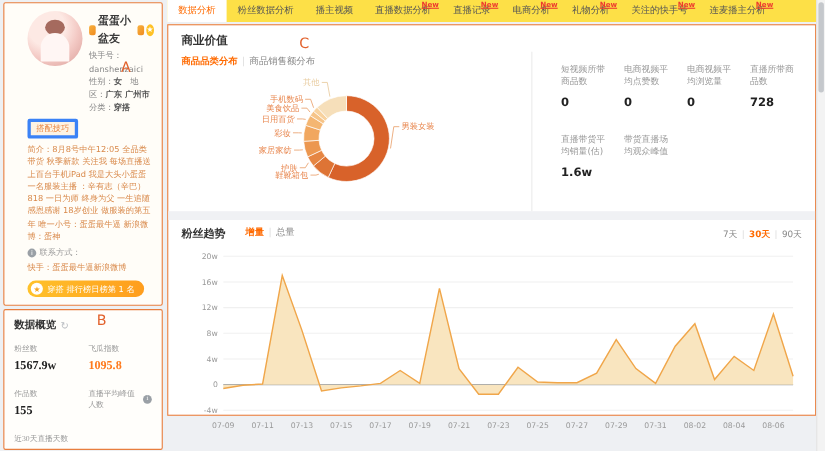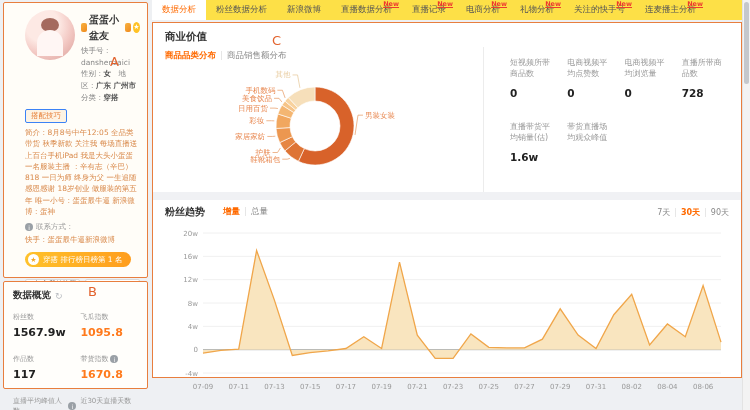--- a/index.html
+++ b/index.html
@@ -2,37 +2,37 @@
 <html><head>
 <meta charset="utf-8">
 <style>
   * { margin:0; padding:0; box-sizing:border-box; }
   html,body { width:750px; height:410px; overflow:hidden; }
   body { background:#eef0f3; font-family:"DejaVu Sans",sans-serif; position:relative; color:#333; }
 
   
   .card { position:absolute; background:#fffdf8; border:1px solid #e87e3e; border-radius:2px; }
   .card-a { left:3px; top:2px; width:145px; height:276px; padding:7px 7px 0 21px; }
-  .card-b { left:3px; top:281px; width:145px; height:108px; padding:7px 9px; background:#fffefb; }
+  .card-b { left:3px; top:281px; width:145px; height:128px; padding:7px 9px; background:#fffefb;font-family:Liberation Serif, serif; }
 
   .profile-top { display:flex; }
   .avatar { width:50px; height:50px; border-radius:50%; flex:0 0 50px;
             background:radial-gradient(circle at 35% 30%, #fde9e4 0 35%, #f3c9c4 60%, #d89b96 100%); position:relative; overflow:hidden; }
   .avatar:before { content:""; position:absolute; left:16px; top:8px; width:18px; height:14px; border-radius:50%; background:#a56a5e; }
   .avatar:after { content:""; position:absolute; left:12px; top:20px; width:26px; height:26px; border-radius:50% 50% 0 0; background:#fff6f4; }
   .profile-info { margin-left:6px; flex:1; font-size:7.5px; color:#888; line-height:1.55; padding-top:2px; }
   .name-row { font-size:10px; font-weight:bold; color:#3a3a3a; display:flex; align-items:center; gap:2px; margin-bottom:2px; }
   .tiger { display:inline-block; width:9px; height:9px; border-radius:2px;
            background:linear-gradient(135deg,#f8b13f,#ef8a1f); }
   .shop-badge { display:inline-flex; width:11px; height:11px; border-radius:50%; background:#ffc226;
                 color:#fff; font-size:7px; align-items:center; justify-content:center; }
   .meta b { color:#555; font-weight:bold; }
 
   .tag-pill { display:inline-block; margin:5px 0 4px 0; font-size:7.5px; color:#e8823c;
-              border:1px solid #3b82f6; background:#fdf3e4; border-radius:2px; padding:1px 5px; }
+              border:3px solid #3b82f6; background:#fdf3e4; border-radius:2px; padding:1px 5px; }
   .intro { font-size:7.5px; line-height:1.5; color:#d9894a; }
   .contact-row { margin-top:5px; font-size:7.5px; color:#999; display:flex; align-items:center; gap:3px; }
   .info-i { display:inline-flex; width:8px; height:8px; border-radius:50%; background:#9aa0a6; color:#fff;
             font-size:6px; align-items:center; justify-content:center; flex:0 0 8px; }
   .contact-val { margin-top:3px; font-size:7.5px; color:#d9894a; }
 
   .rank-badge { margin-top:7px; display:inline-flex; align-items:center; gap:4px;
                 background:linear-gradient(90deg,#ffc22b,#ff9d1d); color:#fff; font-size:7.5px;
                 border-radius:10px; padding:2px 9px 2px 3px; }
   .trophy { display:inline-flex; width:11px; height:11px; border-radius:50%; background:#fff;
@@ -170,28 +170,21 @@
       <div>
         <div class="ov-label">
           <span>飞瓜指数</span>
         </div>
         <div class="ov-value hl">1095.8</div>
       </div>
       <div>
         <div class="ov-label">
           <span>作品数</span>
         </div>
-        <div class="ov-value">117</div>
-      </div>
-      <div>
-        <div class="ov-label">
-          <span>带货指数</span>
-          <span class="info-i">i</span>
-        </div>
-        <div class="ov-value hl">1670.8</div>
+        <div class="ov-value">155</div>
       </div>
       <div>
         <div class="ov-label">
           <span>直播平均峰值人数</span>
           <span class="info-i">i</span>
         </div>
       </div>
       <div>
         <div class="ov-label">
           <span>近30天直播天数</span>
@@ -201,21 +194,21 @@
 </div>
 
 <div class="tabbar">
     <div class="tab active">
       <span>数据分析</span>
     </div>
     <div class="tab">
       <span>粉丝数据分析</span>
     </div>
     <div class="tab">
-      <span>新浪微博</span>
+      <span>播主视频</span>
     </div>
     <div class="tab">
       <span>直播数据分析</span>
       <span class="new">New</span>
     </div>
     <div class="tab">
       <span>直播记录</span>
       <span class="new">New</span>
     </div>
     <div class="tab">

